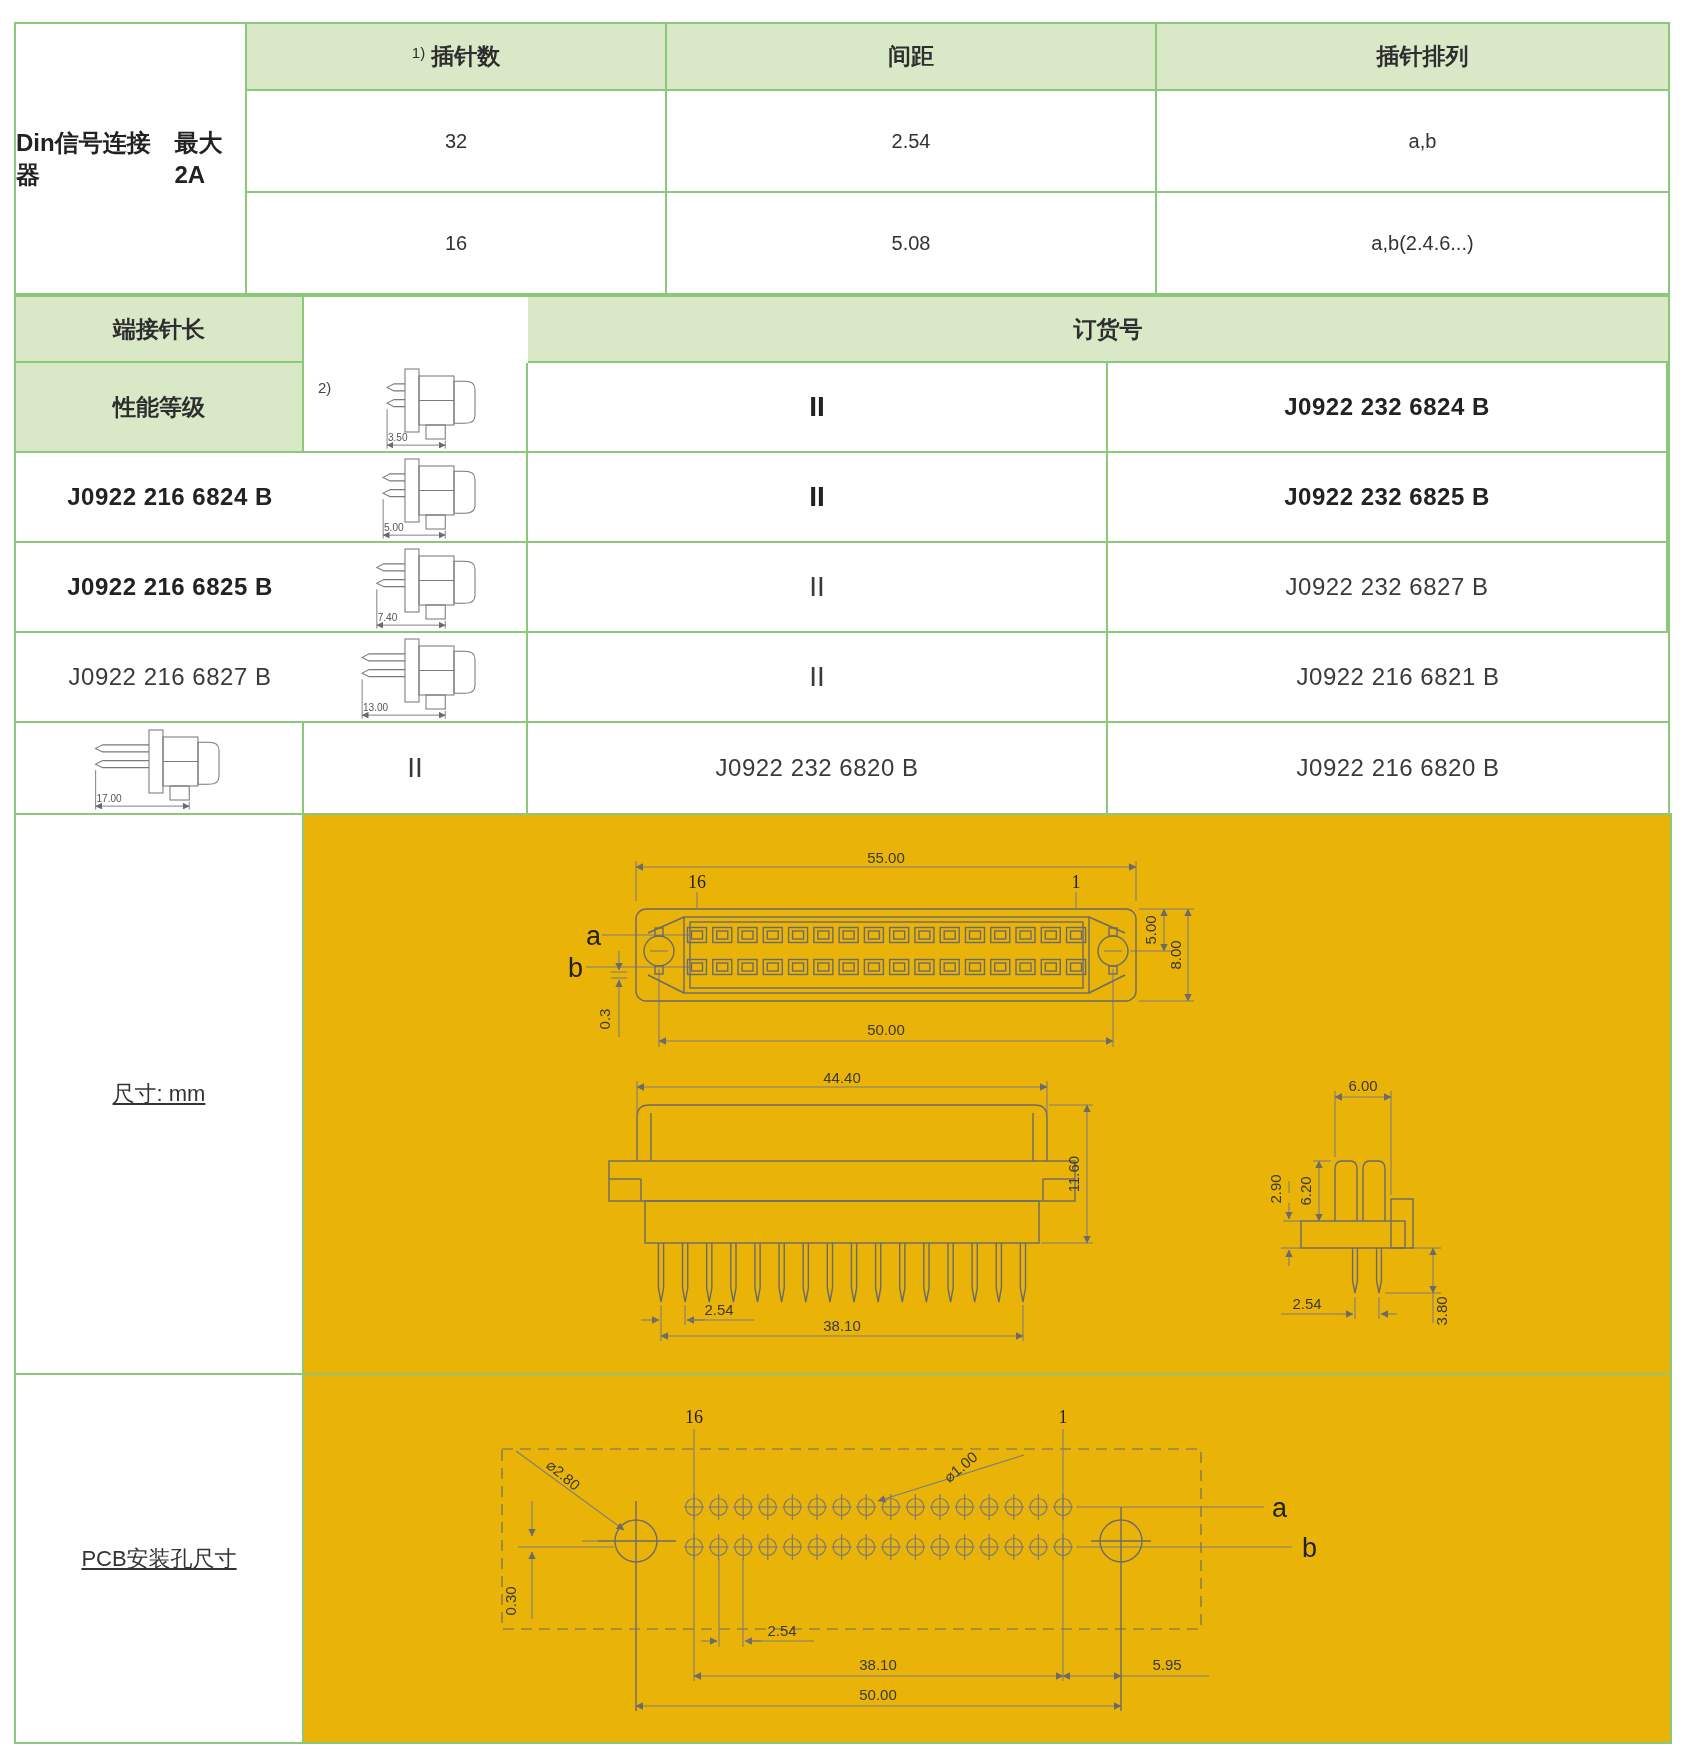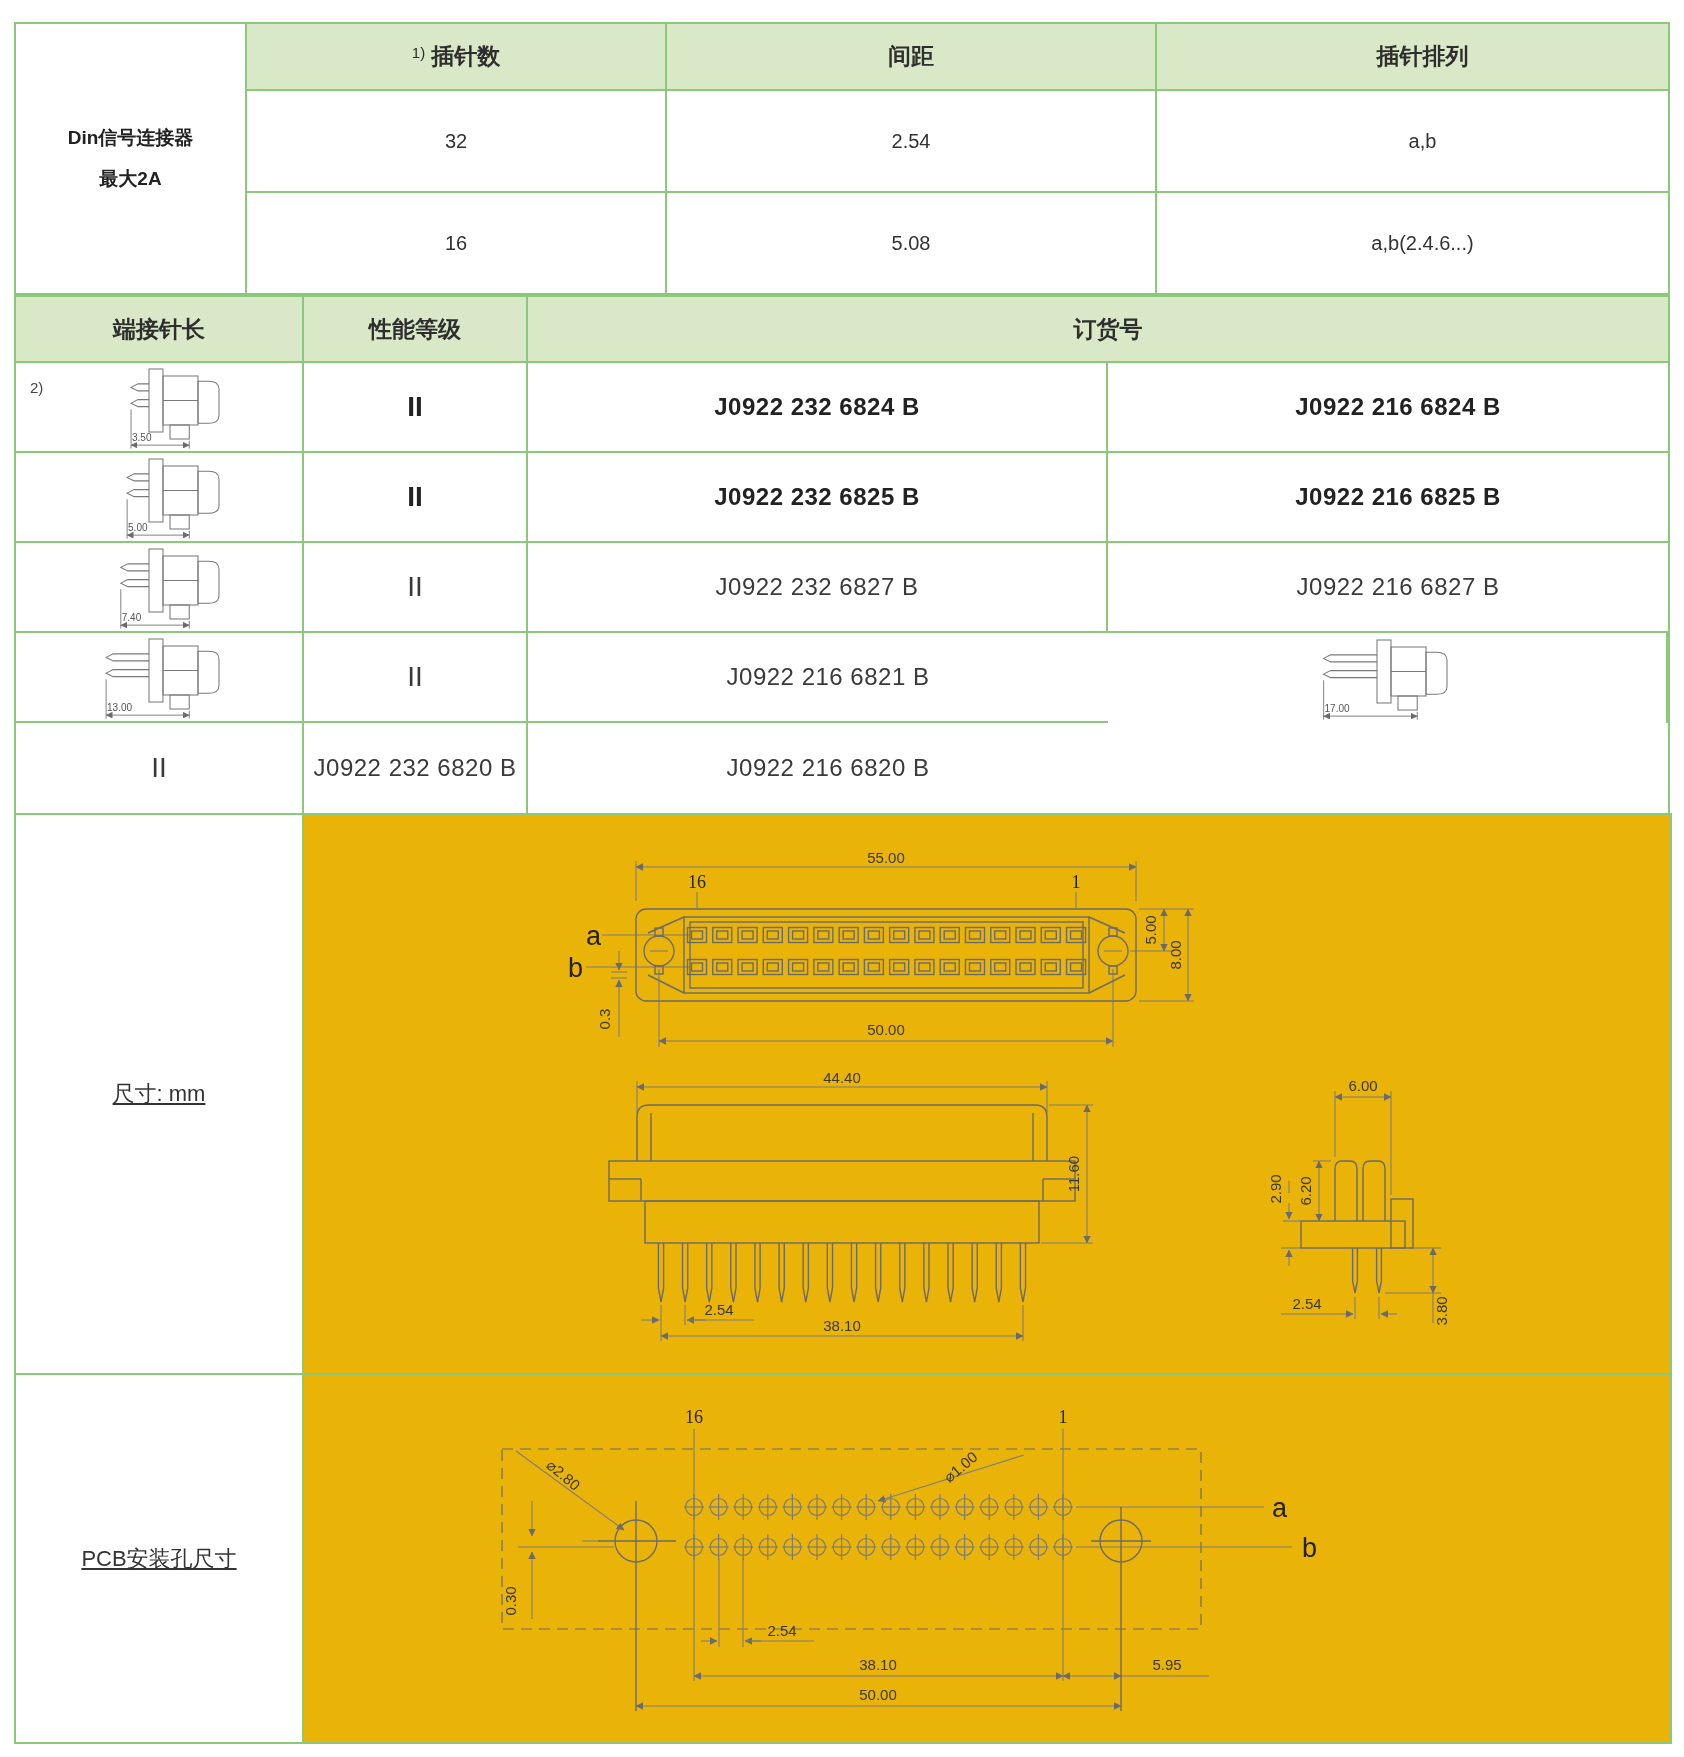--- a/index.html
+++ b/index.html
@@ -6,21 +6,21 @@
   body { background: #fff; font-family: "Liberation Sans", sans-serif; }
   .sheet { position: relative; width: 1684px; height: 1757px; background: #fff; overflow: hidden; }
 
   .tbl { position: absolute; display: grid; border: 2px solid #8cc87a; background: #fff; }
   .cell { display: flex; align-items: center; justify-content: center; background: #fff;
           border-right: 2px solid #8cc87a; border-bottom: 2px solid #8cc87a; color: #333; }
   .noR { border-right: none; padding-left: 20px; } .noB { border-bottom: none; }
   .hdr { background: #d9e9c7; font-weight: bold; font-size: 23px; color: #2e2e2e; }
   .sup { font-size: 15px; font-weight: normal; margin-right: 6px; position: relative; top: -4px; }
   .val { font-size: 20px; }
-  .prod { flex-direction: column; gap: 16px; font-size: 19px; font-weight: bold; color: #222; line-height: 1.3; }
+  .prod { flex-direction: row; gap: 16px; font-size: 24px; font-weight: bold; color: #222; line-height: 1.3; }
   .ord { font-size: 24px; letter-spacing: 0.5px; color: #3a3a3a; }
   .grade { font-size: 28px; color: #3a3a3a; }
   .bd { font-weight: bold; color: #222; }
   .piccell { position: relative; }
   .footnote { position: absolute; left: 14px; top: 16px; font-size: 15px; color: #444; }
 
   .sec { position: absolute; display: grid; grid-template-columns: 288px 1366px; border: 2px solid #8cc87a; background: #fff; }
   .seclabel { display: flex; align-items: center; justify-content: center; font-size: 22px; color: #333;
               border-right: 2px solid #8cc87a; background: #fff; text-decoration: underline; }
   .drawarea { position: relative; background: #eab308; }
@@ -67,22 +67,22 @@
     <div class="cell val">32</div>
     <div class="cell val">2.54</div>
     <div class="cell val noR">a,b</div>
     <div class="cell val noB">16</div>
     <div class="cell val noB">5.08</div>
     <div class="cell val noR noB">a,b(2.4.6...)</div>
   </div>
 
   <div class="tbl" style="left:14px; top:295px; grid-template-columns:288px 224px 580px 560px; grid-template-rows:66px repeat(5, 90px);">
     <div class="cell hdr">端接针长</div>
+    <div class="cell hdr noR" style="grid-column:3/5;">订货号</div>
     <div class="cell hdr">性能等级</div>
-    <div class="cell hdr noR" style="grid-column:3/5;">订货号</div>
 
     <div class="cell piccell">
       <span class="footnote">2)</span>
       <svg class="pin-pic" width="175" height="91" viewBox="0 0 200 104">
           <path d="M88,25 H75.5 L67.5,29 L75.5,33 H88" class="ln2"></path>
           <path d="M88,43 H75.5 L67.5,47 L75.5,51 H88" class="ln2"></path>
           <rect x="88" y="8" width="16" height="72" class="ln2"></rect>
           <rect x="104" y="16" width="40" height="56" class="ln2"></rect>
           <line x1="104" y1="44" x2="144" y2="44" class="ln2"></line>
           <rect x="112" y="72" width="22" height="16" class="ln2"></rect>

